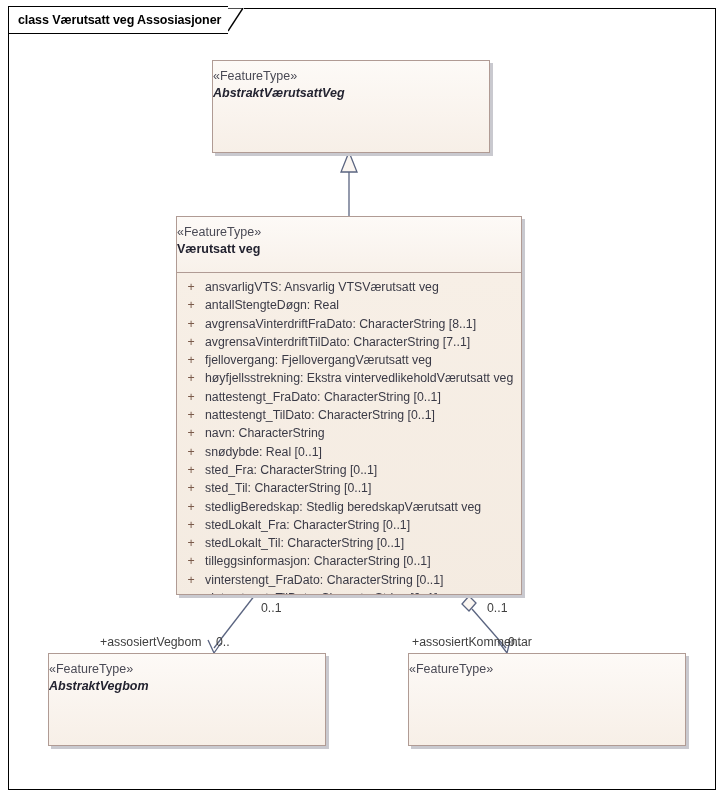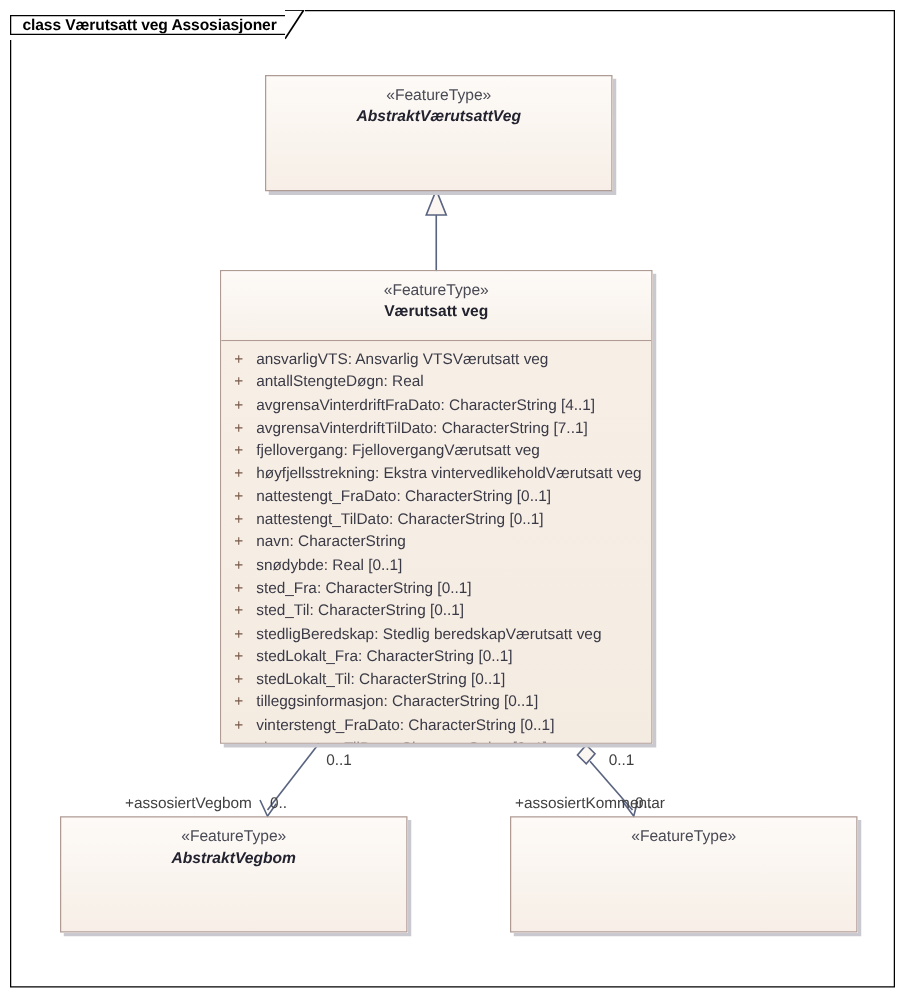--- a/index.html
+++ b/index.html
@@ -33,21 +33,21 @@
     left: 8px;
     top: 8px;
     height: 24px;
     box-sizing: border-box;
     background: #ffffff;
     display: flex;
     align-items: center;
     z-index: 5;
   }
   #diagram-title-tab .tab-body {
-    height: 16px;
+    height: 28px;
     box-sizing: border-box;
     border-top: 1.4px solid #000000;
     border-left: 1.4px solid #000000;
     border-bottom: 1.4px solid #000000;
     background: #ffffff;
     display: flex;
     align-items: center;
     padding: 0 7px 0 9px;
     font-size: 12.5px;
     font-weight: bold;
@@ -67,21 +67,21 @@
   
   .uml-box {
     position: absolute;
     box-sizing: border-box;
     border: 1px solid #b09b94;
     background: linear-gradient(to bottom, #fdfaf7 0%, #f7efe7 100%);
     box-shadow: 3px 3px 0 0 #c9c9cf;
     overflow: hidden;
   }
   .uml-head {
-    text-align: center;
+    text-align: left;
     padding-top: 7px;
     line-height: 1.35;
   }
   .stereotype {
     font-size: 12.5px;
     color: #4a4a55;
     display: block;
   }
   .classname {
     font-size: 12.5px;
@@ -195,21 +195,21 @@
       <div class="attr-row">
         <span class="attr-vis">+</span>
         <span class="attr-text">ansvarligVTS: Ansvarlig VTSVærutsatt veg</span>
       </div>
       <div class="attr-row">
         <span class="attr-vis">+</span>
         <span class="attr-text">antallStengteDøgn: Real</span>
       </div>
       <div class="attr-row">
         <span class="attr-vis">+</span>
-        <span class="attr-text">avgrensaVinterdriftFraDato: CharacterString [4..1]</span>
+        <span class="attr-text">avgrensaVinterdriftFraDato: CharacterString [8..1]</span>
       </div>
       <div class="attr-row">
         <span class="attr-vis">+</span>
         <span class="attr-text">avgrensaVinterdriftTilDato: CharacterString [7..1]</span>
       </div>
       <div class="attr-row">
         <span class="attr-vis">+</span>
         <span class="attr-text">fjellovergang: FjellovergangVærutsatt veg</span>
       </div>
       <div class="attr-row">

